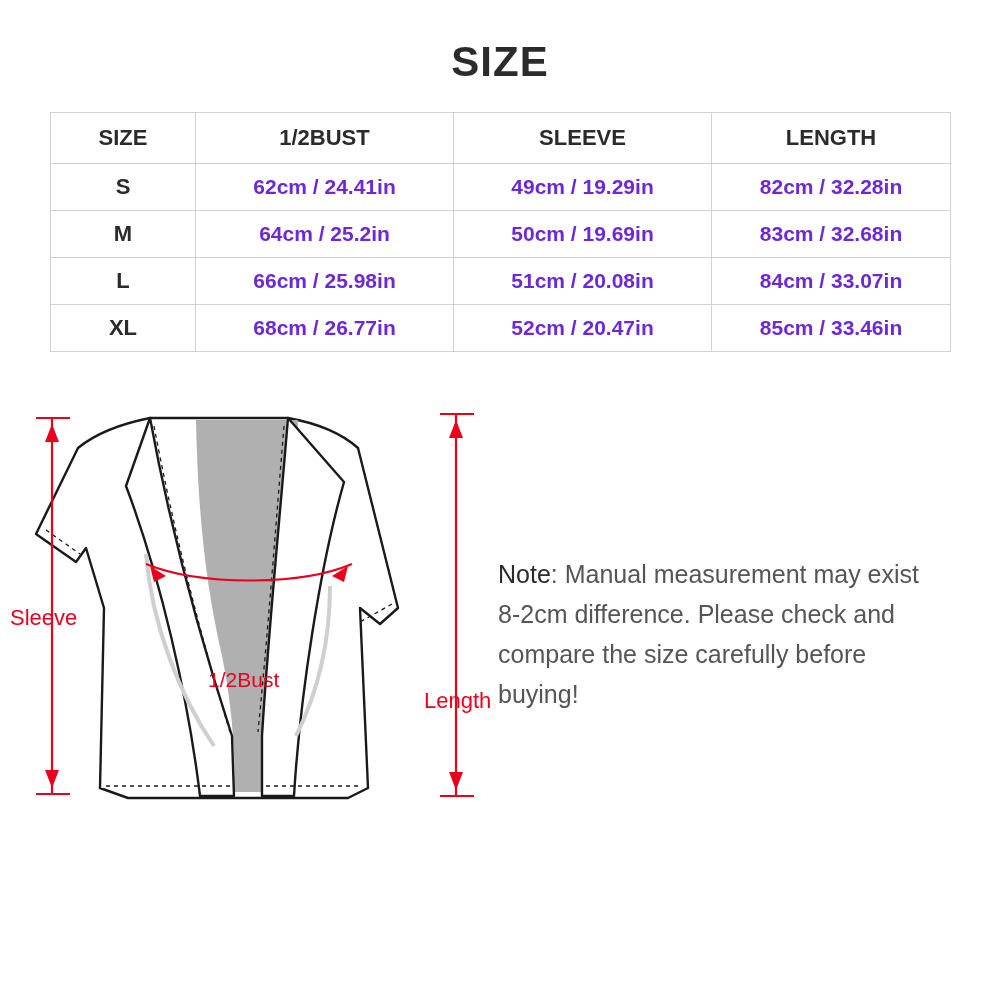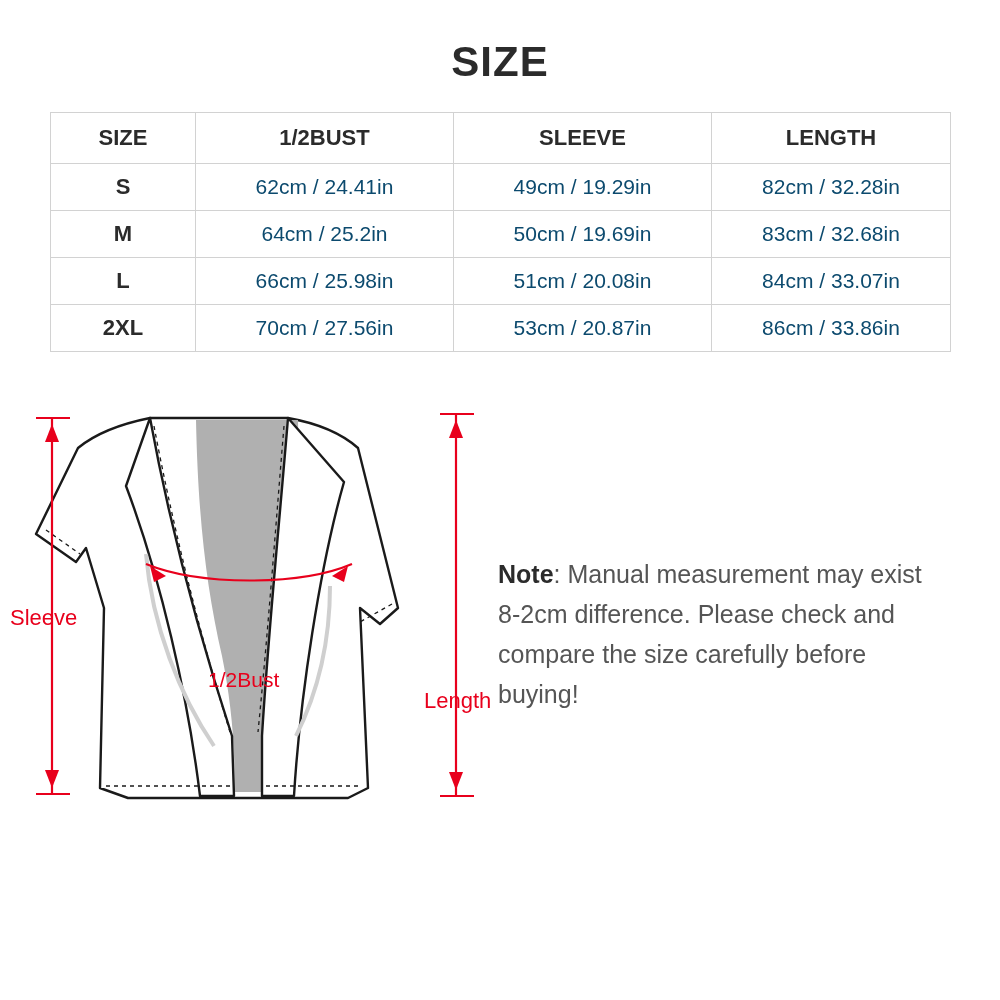--- a/index.html
+++ b/index.html
@@ -34,22 +34,22 @@
     width: 100%;
     table-layout: fixed;
   }
   table.size-table th,
   table.size-table td {
     border: 1px solid #d2d2d2;
     height: 44px;
     text-align: center;
     vertical-align: middle;
     font-size: 21px;
-    color: #0c4a6e;
-    font-weight: normal;
+    color: #6d28d9;
+    font-weight: bold;
   }
   table.size-table thead th {
     font-weight: bold;
     font-size: 22px;
     color: #2b2b2b;
     height: 48px;
   }
   table.size-table tbody td.size-col {
     font-weight: bold;
     color: #2b2b2b;
@@ -78,21 +78,21 @@
     position: absolute;
     left: 498px;
     top: 158px;
     width: 430px;
     font-size: 25px;
     line-height: 40px;
     color: #555555;
   }
   .note b {
     color: #2b2b2b;
-    font-weight: bold;
+    font-weight: normal;
   }
   .label-sleeve {
     position: absolute;
     left: 10px;
     top: 605px;
     font-size: 22px;
     color: #e8001c;
   }
   .label-bust {
     position: absolute;
@@ -143,24 +143,24 @@
         <td>50cm / 19.69in</td>
         <td>83cm / 32.68in</td>
       </tr>
       <tr>
         <td class="size-col">L</td>
         <td>66cm / 25.98in</td>
         <td>51cm / 20.08in</td>
         <td>84cm / 33.07in</td>
       </tr>
       <tr>
-        <td class="size-col">2XL</td>
-        <td>70cm / 27.56in</td>
-        <td>53cm / 20.87in</td>
-        <td>86cm / 33.86in</td>
+        <td class="size-col">XL</td>
+        <td>68cm / 26.77in</td>
+        <td>52cm / 20.47in</td>
+        <td>85cm / 33.46in</td>
       </tr>
     </tbody>
   </table>
 </div>
 
 <div class="lower">
 
   <svg class="diagram" viewBox="0 0 500 470">
 
     <g>

